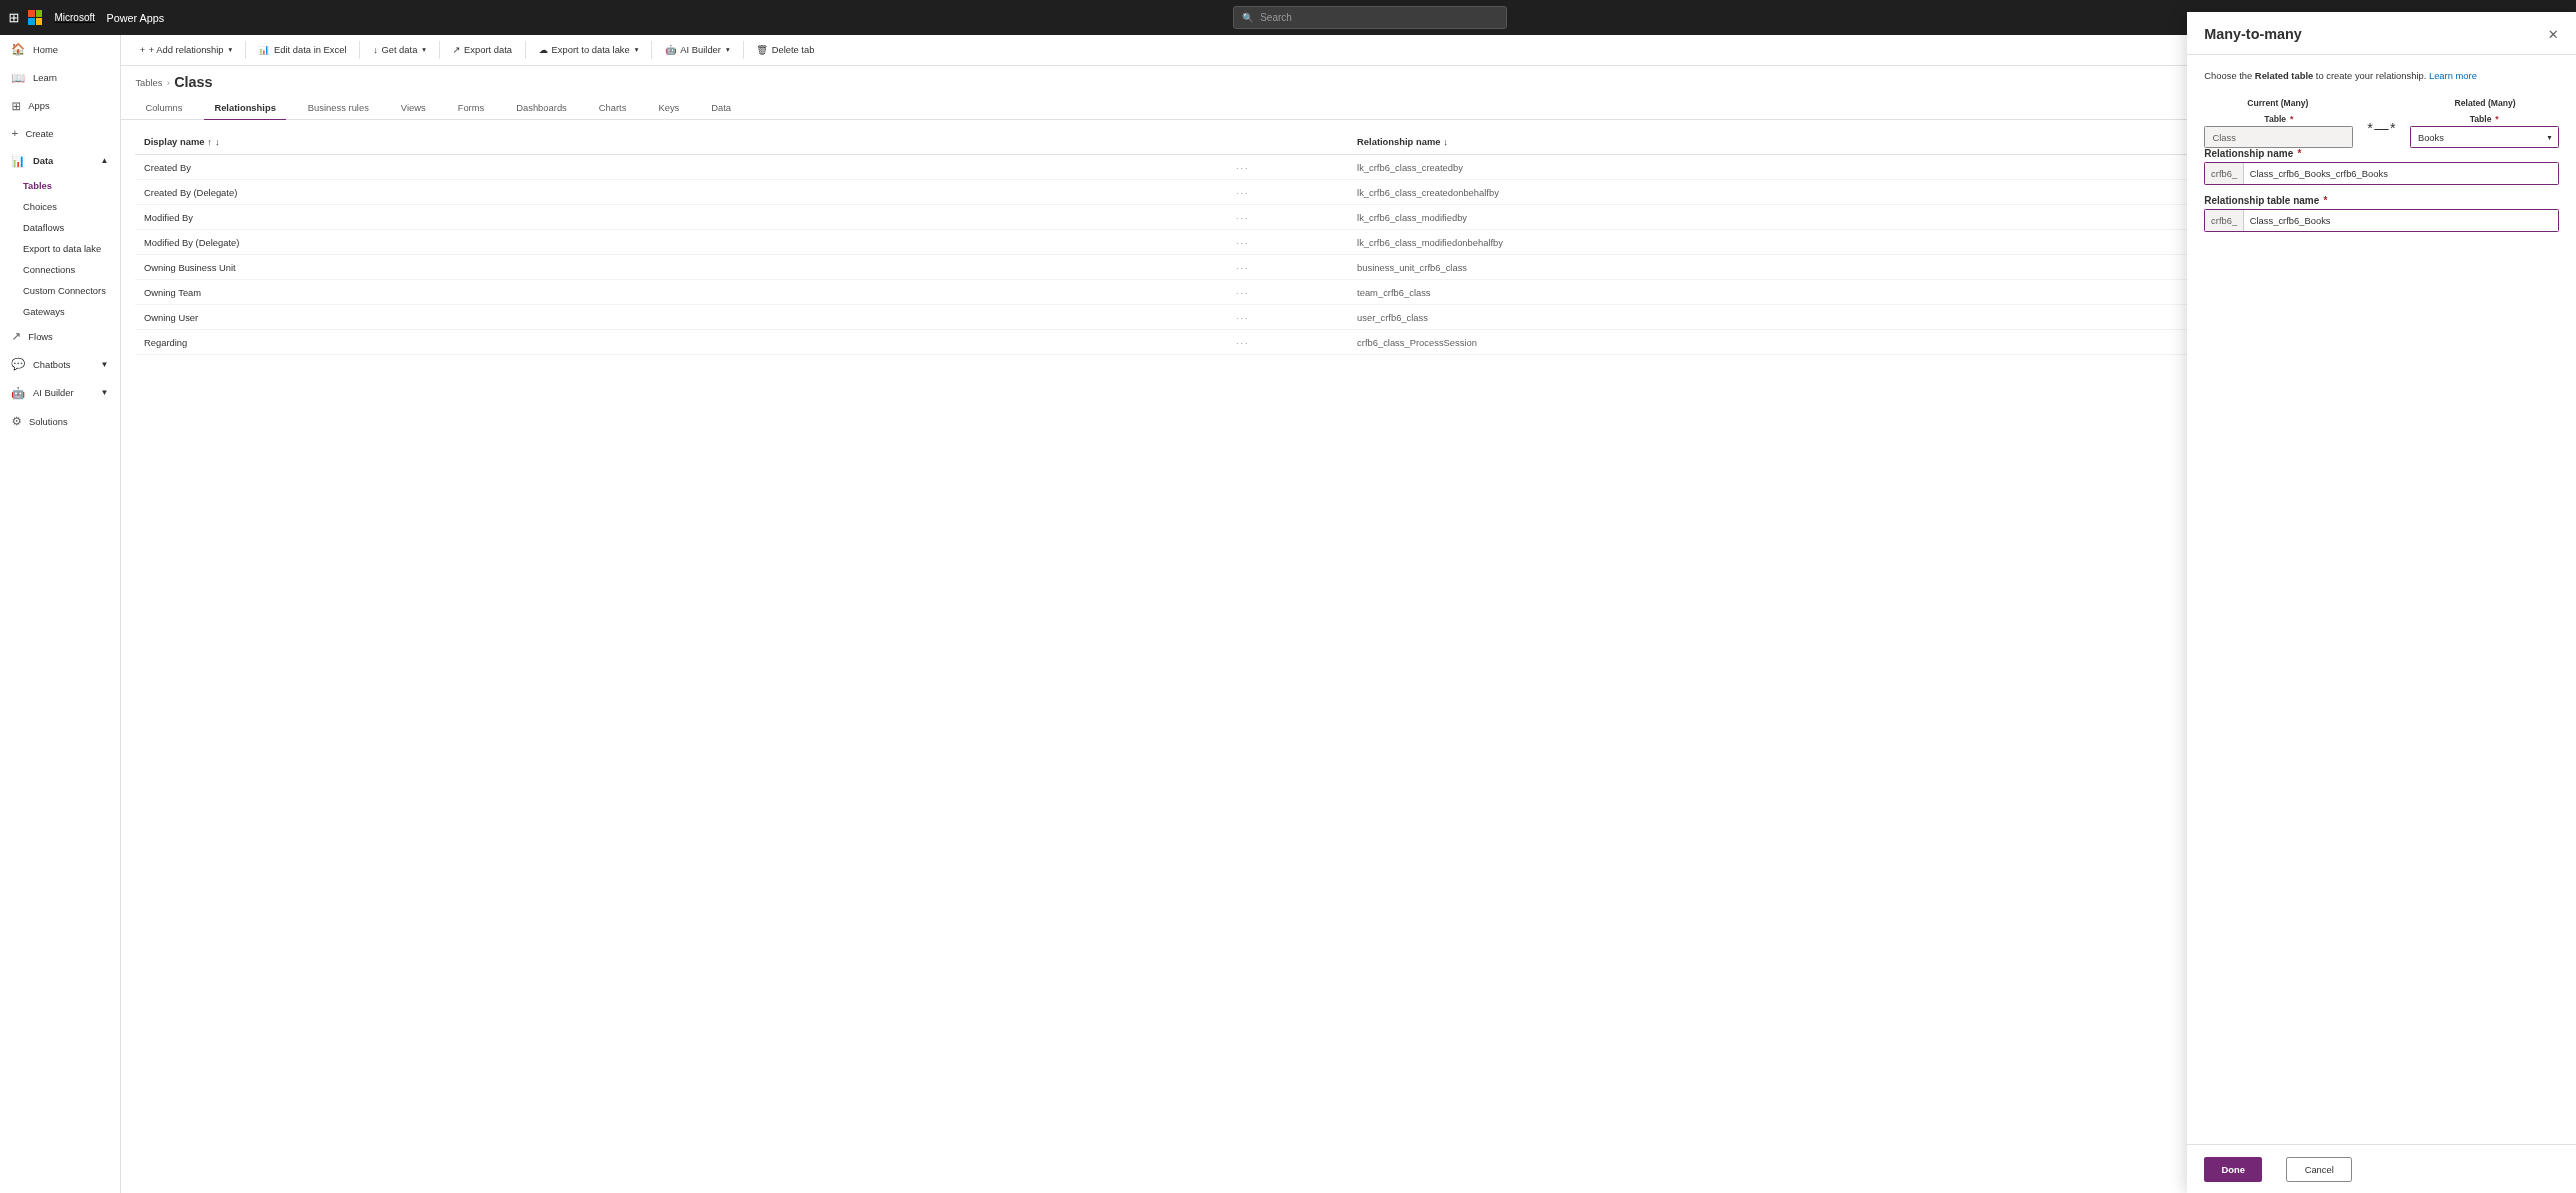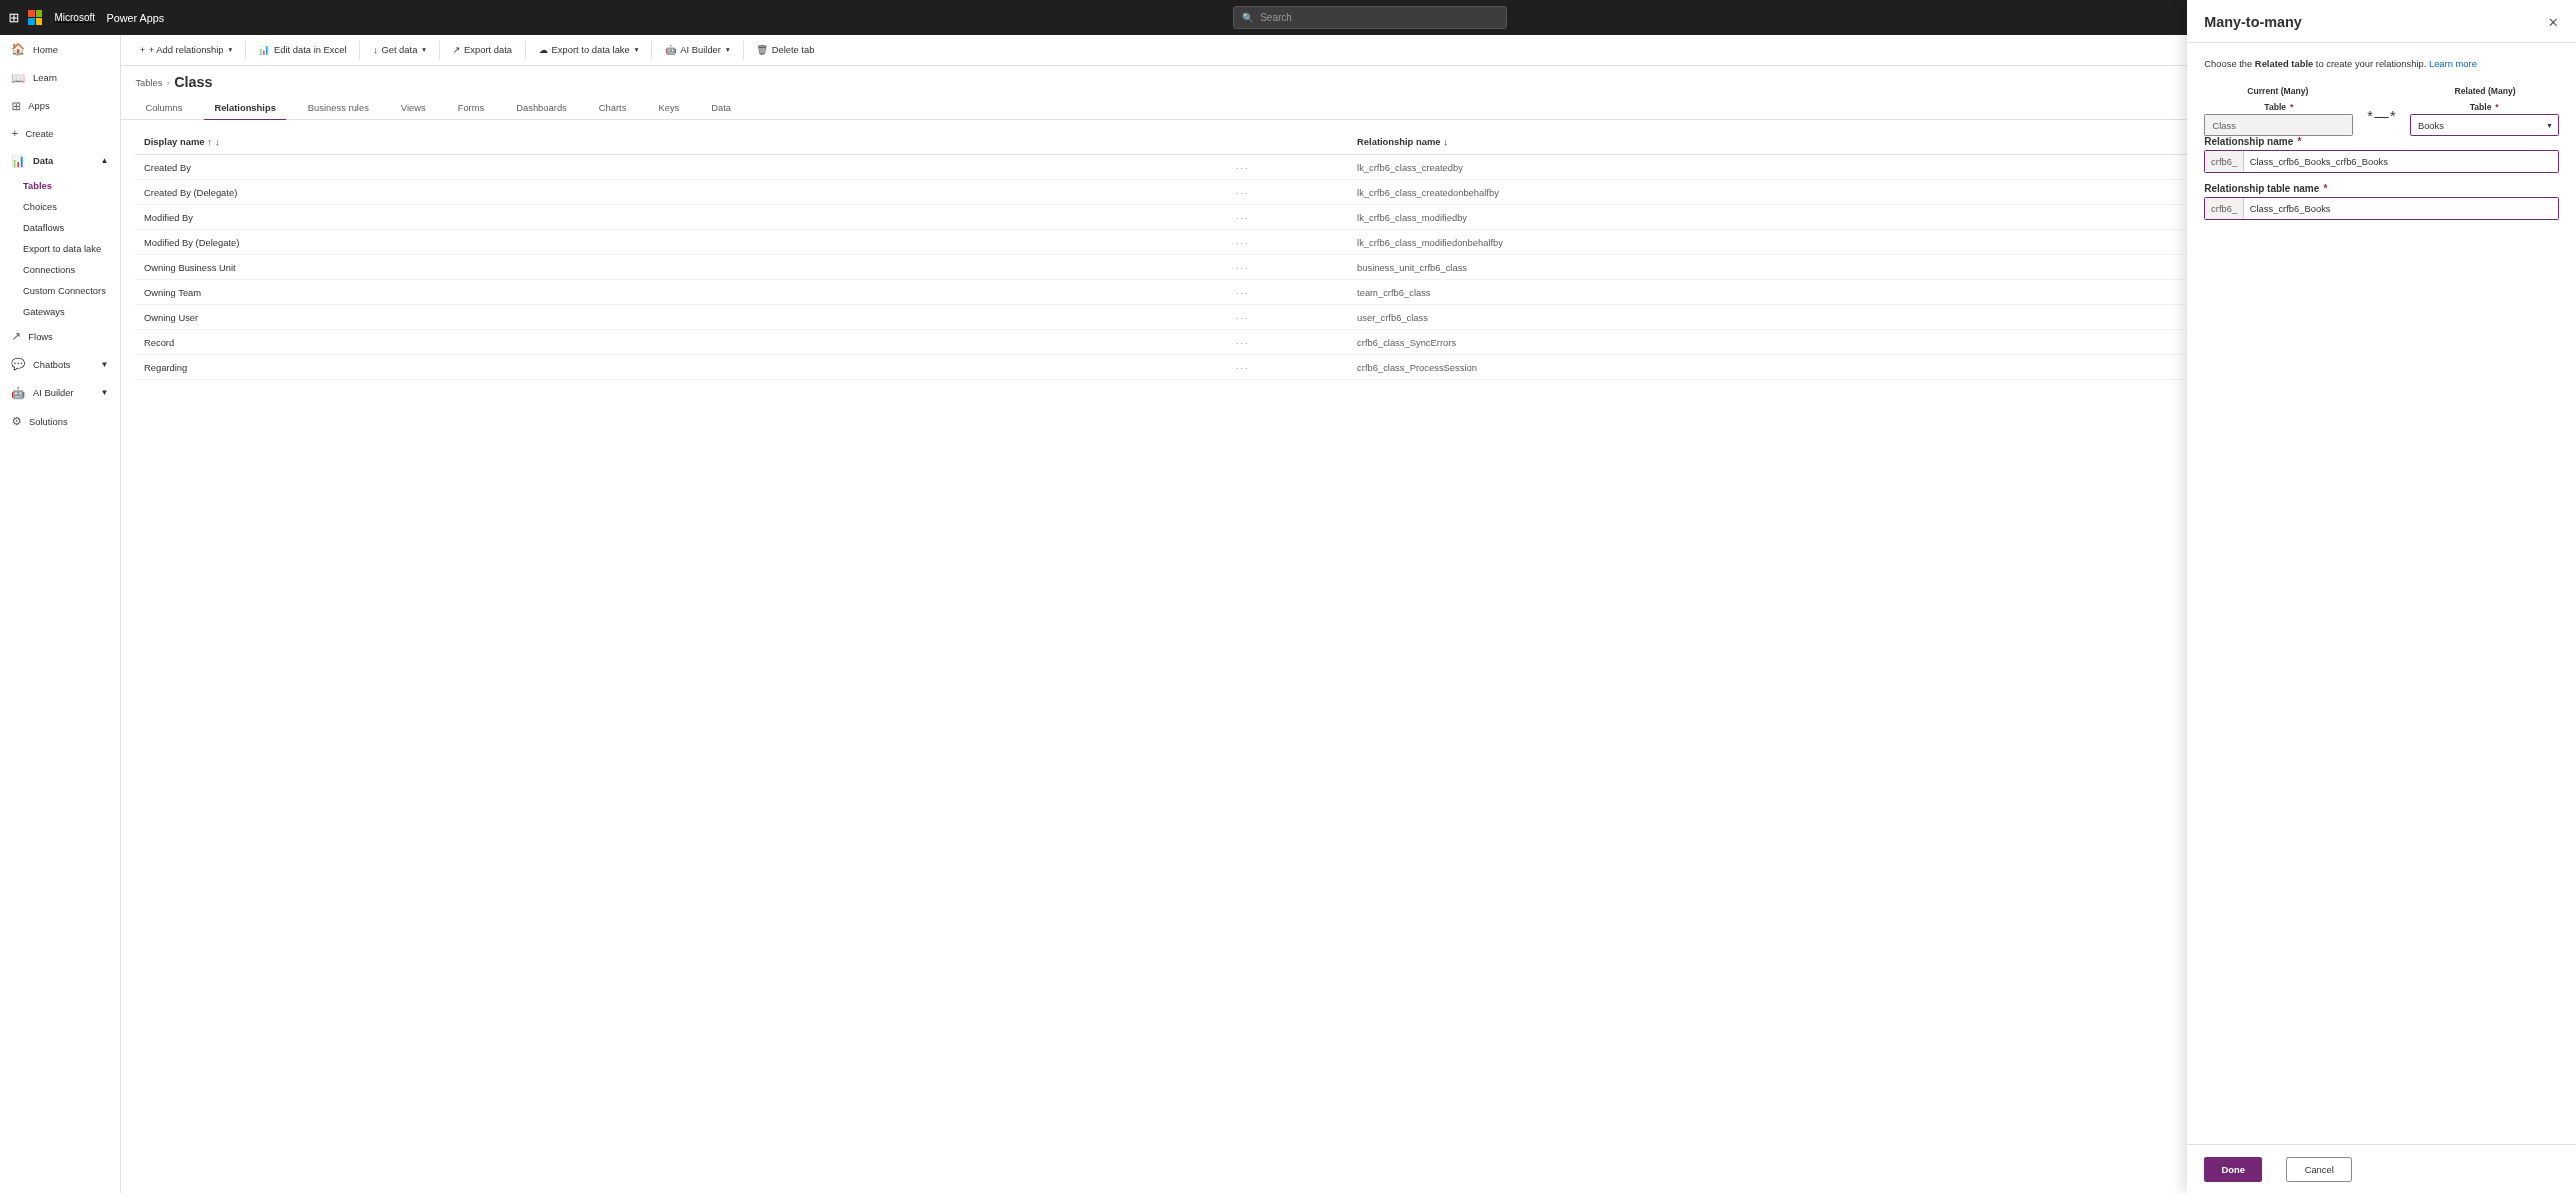--- a/index.html
+++ b/index.html
@@ -104,21 +104,21 @@
     }
     .col-name { width: 45%; }
     .col-rel { width: 50%; }
     .col-actions { width: 5%; }
     .th-sort { display: flex; align-items: center; gap: 2.9px; }
     .row-menu { color: #999; cursor: pointer; letter-spacing: 1.4px; }
     .rel-name { color: #605e5c; font-size: 9.4px; }
 
     
     .panel-overlay {
-      position: fixed; top: 0; right: 0; bottom: 0; width: 389px;
+      position: fixed; top: 12px; right: 0; bottom: 0; width: 389px;
       background: #fff; box-shadow: -2.9px 0 14.4px rgba(0,0,0,0.15);
       z-index: 200; display: flex; flex-direction: column;
     }
     .panel-header {
       display: flex; align-items: center; justify-content: space-between;
       padding: 14.4px 17.3px 11.5px; border-bottom: 0.7px solid #e0e0e0;
     }
     .panel-title { font-size: 14.4px; font-weight: 600; color: #323130; }
     .panel-close { background: none; border: none; cursor: pointer; font-size: 13px; color: #605e5c; }
     .panel-body { padding: 14.4px 17.3px; flex: 1; overflow-y: auto; }
@@ -365,25 +365,20 @@
     <td class="col-name">Owning Team</td>
     <td class="col-actions"><span class="row-menu">···</span></td>
     <td class="col-rel"><span class="rel-name">team_crfb6_class</span></td>
   </tr>
           <tr>
     <td class="col-name">Owning User</td>
     <td class="col-actions"><span class="row-menu">···</span></td>
     <td class="col-rel"><span class="rel-name">user_crfb6_class</span></td>
   </tr>
           <tr>
-    <td class="col-name">Record</td>
-    <td class="col-actions"><span class="row-menu">···</span></td>
-    <td class="col-rel"><span class="rel-name">crfb6_class_SyncErrors</span></td>
-  </tr>
-          <tr>
     <td class="col-name">Regarding</td>
     <td class="col-actions"><span class="row-menu">···</span></td>
     <td class="col-rel"><span class="rel-name">crfb6_class_ProcessSession</span></td>
   </tr>
         </tbody>
     </table>
   </div>
 </div>
 
 <div class="panel-overlay">

